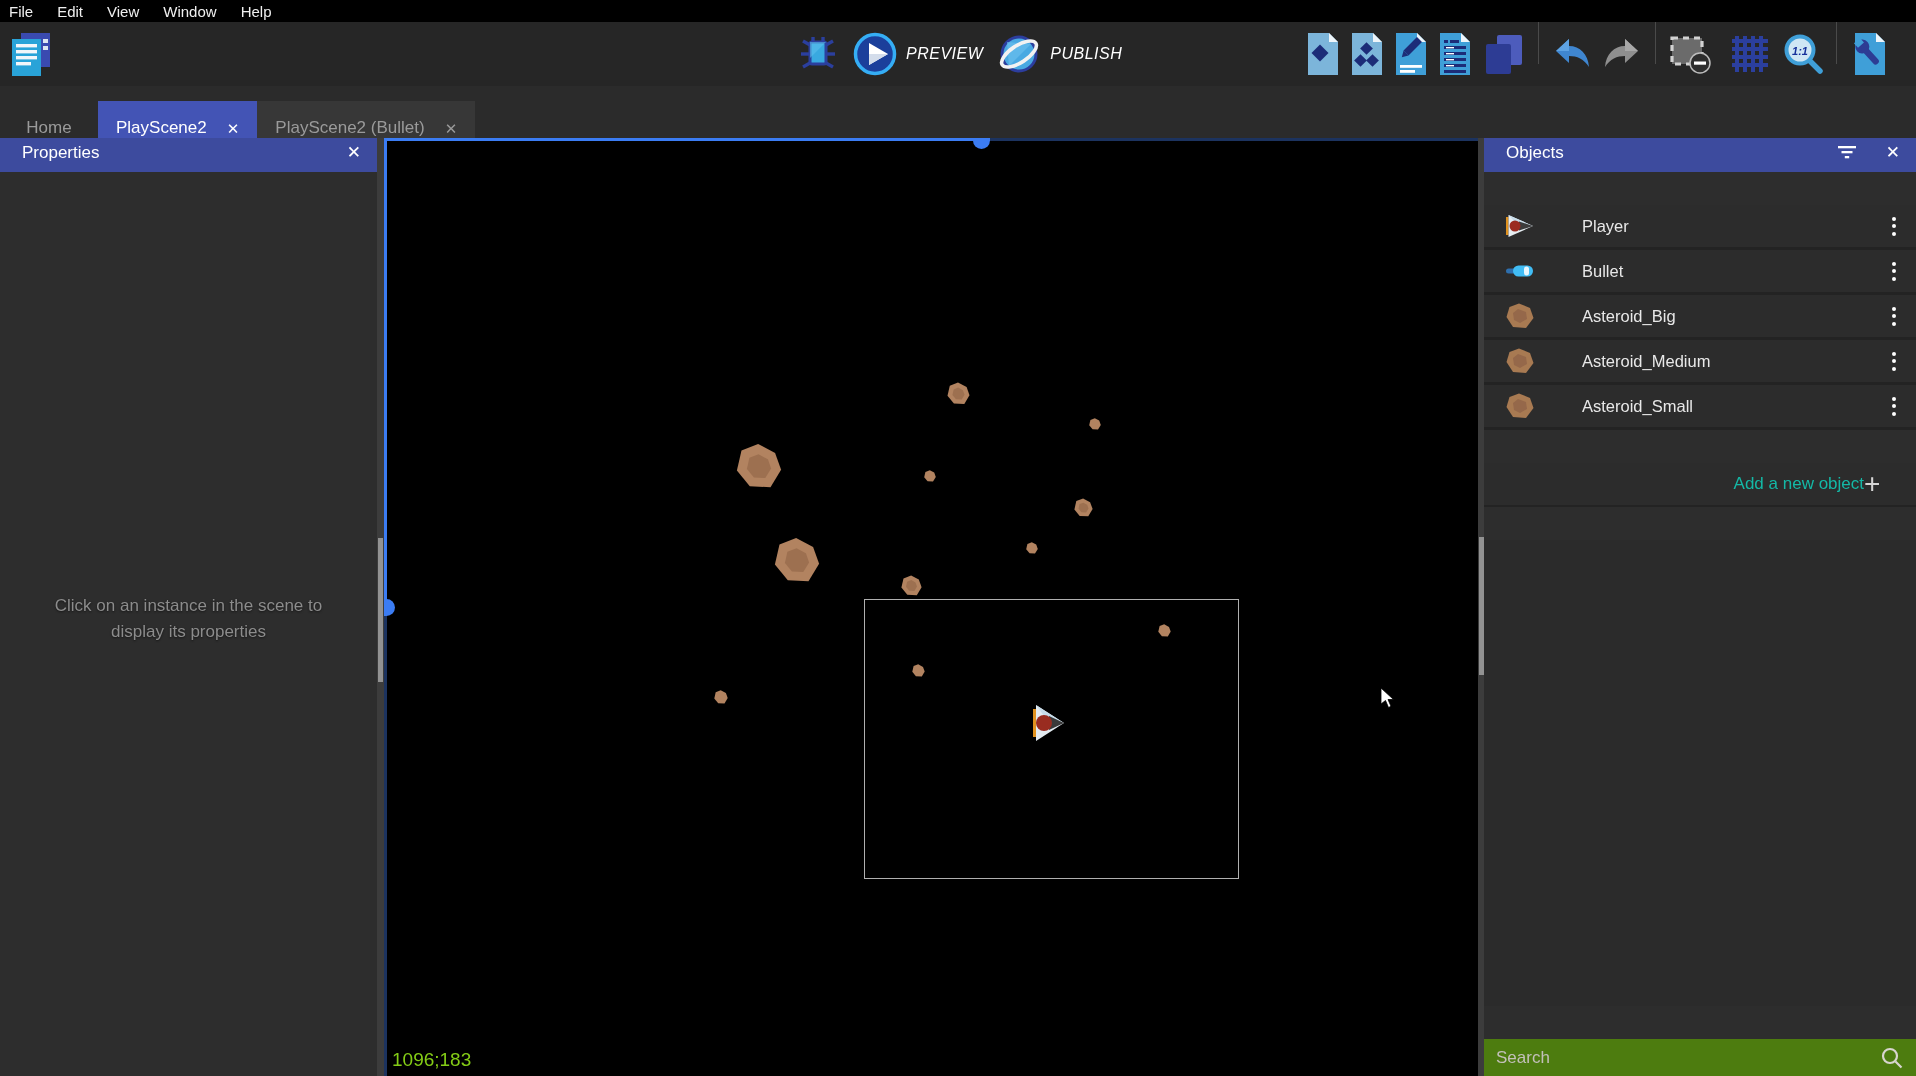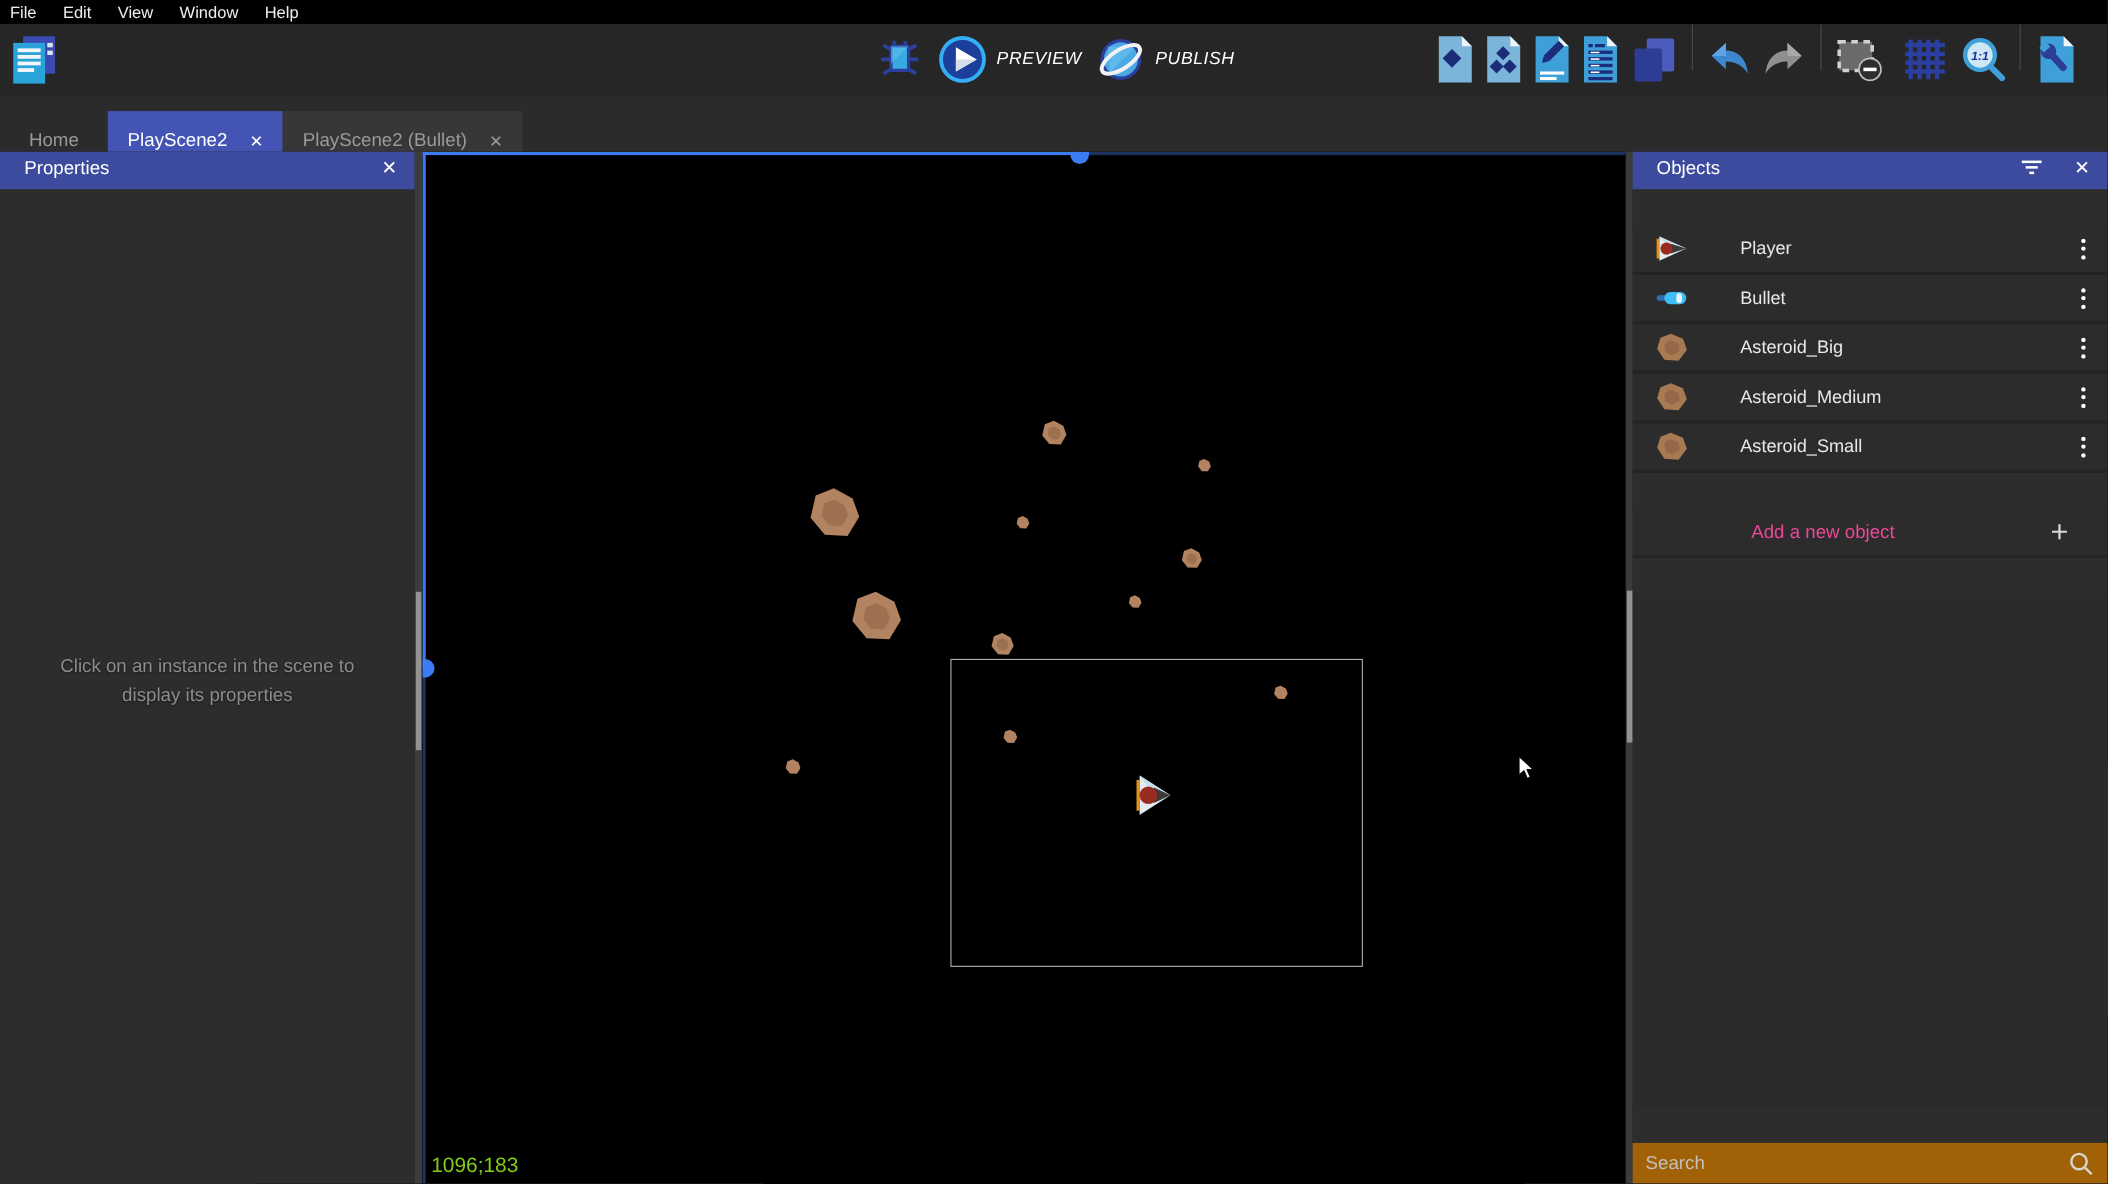--- a/index.html
+++ b/index.html
@@ -70,24 +70,24 @@
   
   .objects-panel { width:432px; background:#2d2d2d; display:flex; flex-direction:column;gap:33px; }
   .obj-row { height:45px; background:#2c2c2c; border-bottom:3px solid #232323;
     display:flex; align-items:center; cursor:pointer; }
   .obj-icon { width:72px; display:flex; justify-content:center; align-items:center; }
   .obj-label { flex:1; color:#e8e8e8; font-size:16.5px; padding-left:26px; }
   .dots { width:44px; display:flex; flex-direction:column; align-items:center; gap:3.5px; cursor:pointer; }
   .dots i { width:4px; height:4px; border-radius:50%; background:#fff; }
   .add-row { height:44px; background:#2c2c2c; border-bottom:2px solid #232323; display:flex;
     align-items:center; cursor:pointer; }
-  .add-label { flex:1; color:#ec4899; font-size:17px; padding-left:108px; }
+  .add-label { flex:1; color:#14b8a6; font-size:17px; padding-left:108px;text-align:right; }
   .add-plus { width:52px; color:#d6d6d6; font-size:28px; font-weight:300; text-align:left; }
   .obj-fill { flex:1; background:#2b2b2b; }
-  .searchbar { height:37px; background:#a16207; display:flex; align-items:center; padding:0 12px; }
+  .searchbar { height:37px; background:#4d7c0f; display:flex; align-items:center; padding:0 12px; }
   .searchbar input { flex:1; background:transparent; border:none; outline:none; color:#d6d3cd;
     font-size:17px; font-family:"Liberation Sans", sans-serif; }
   .searchbar input::placeholder { color:#c3c0ba; }
 </style>
 </head>
 <body>
 
 <div class="app">
 
   <div class="menubar" id="menubar">

